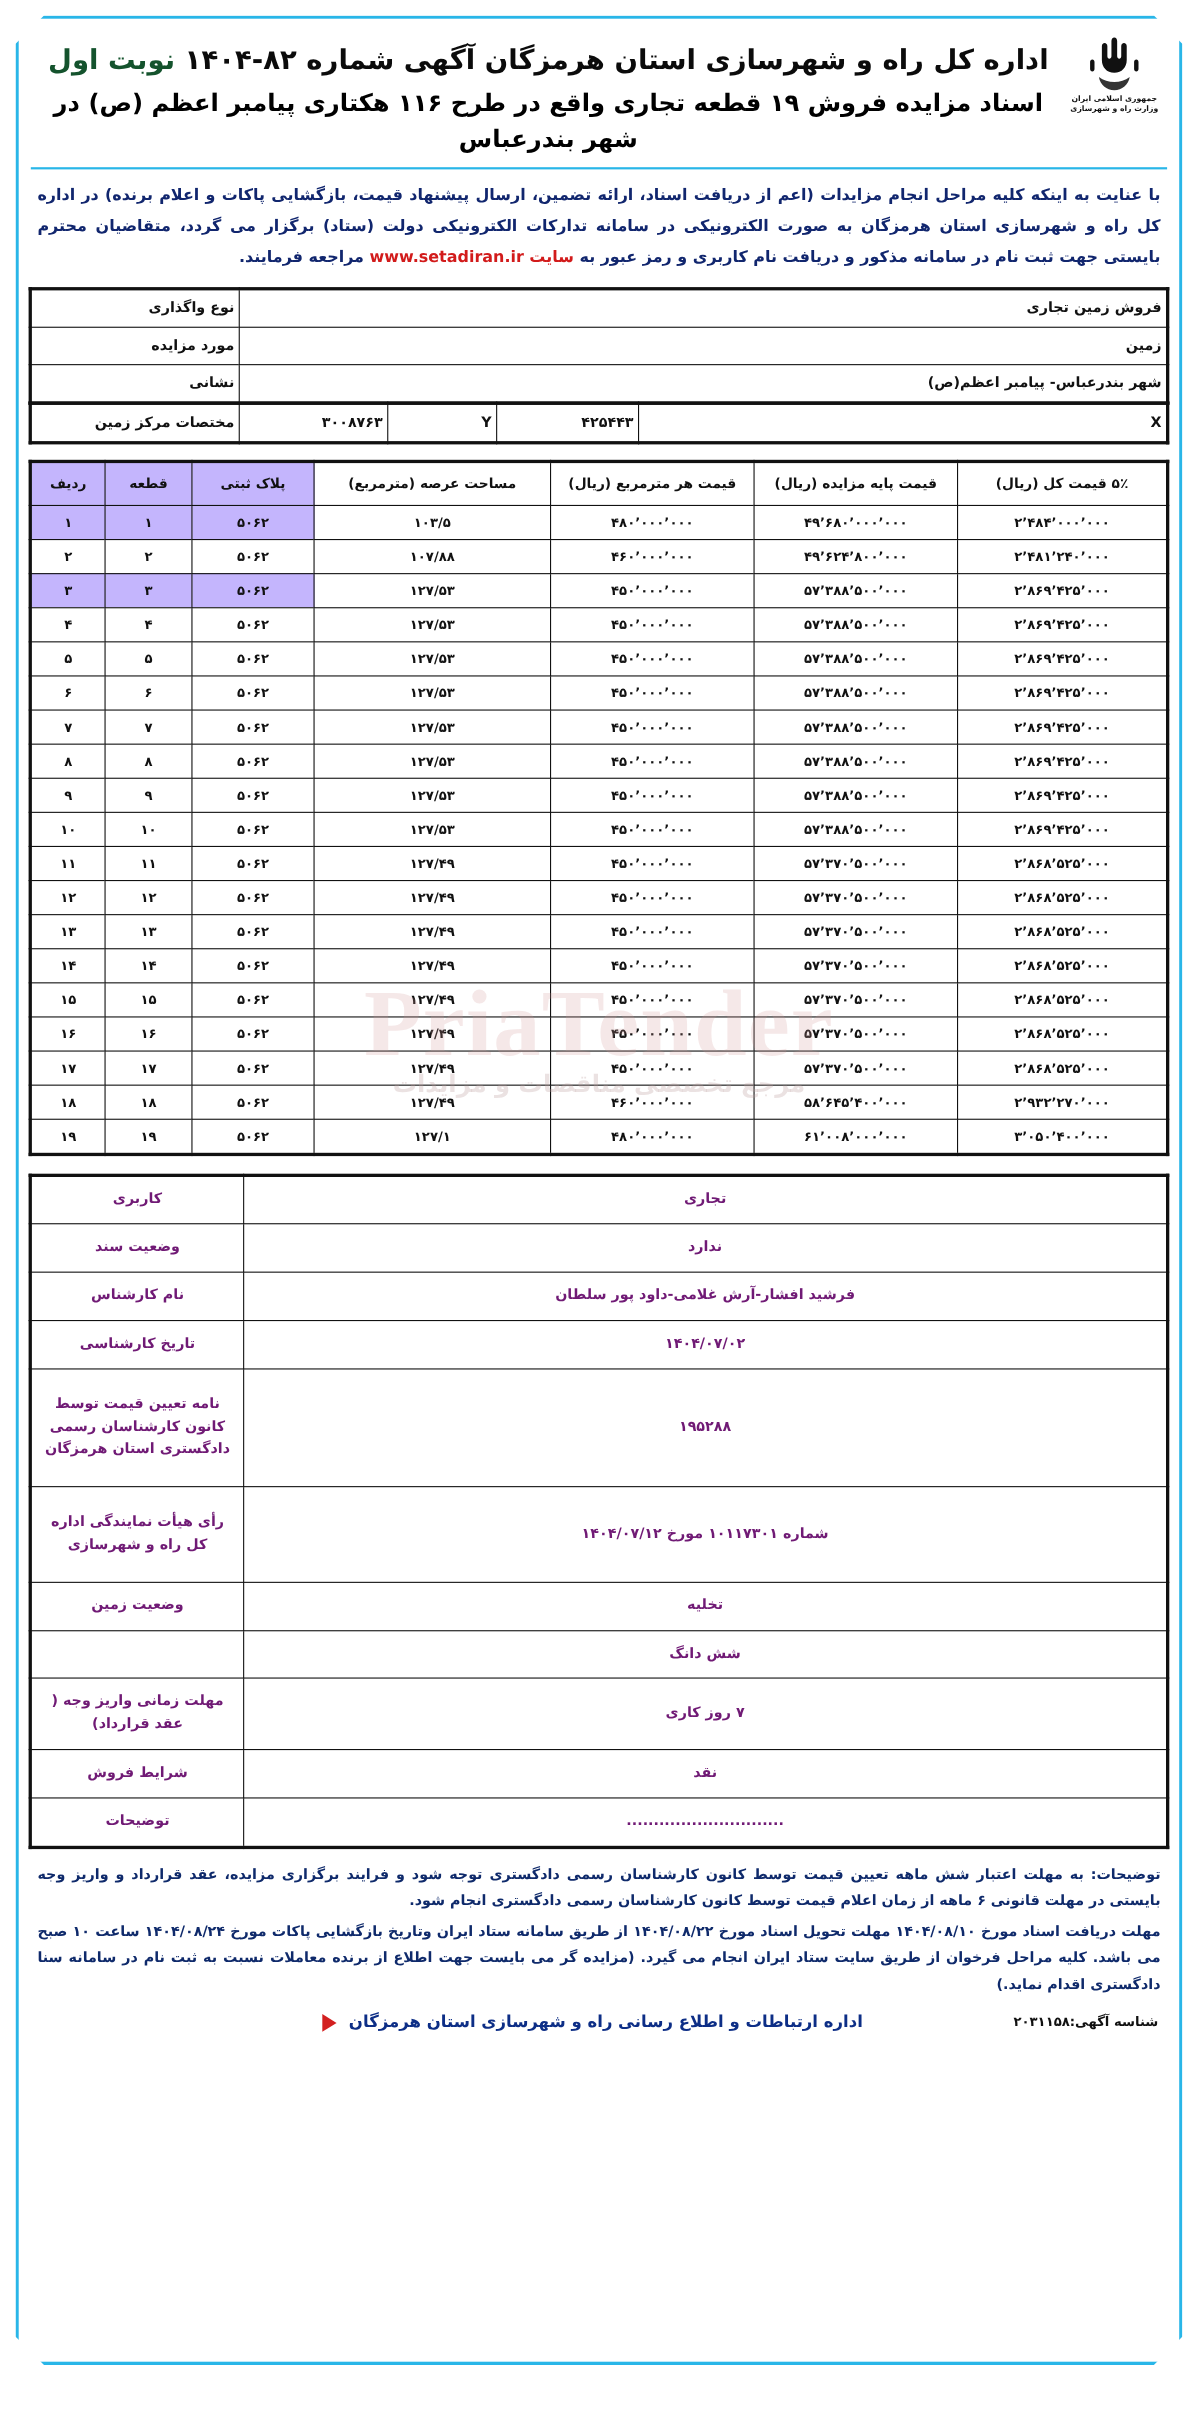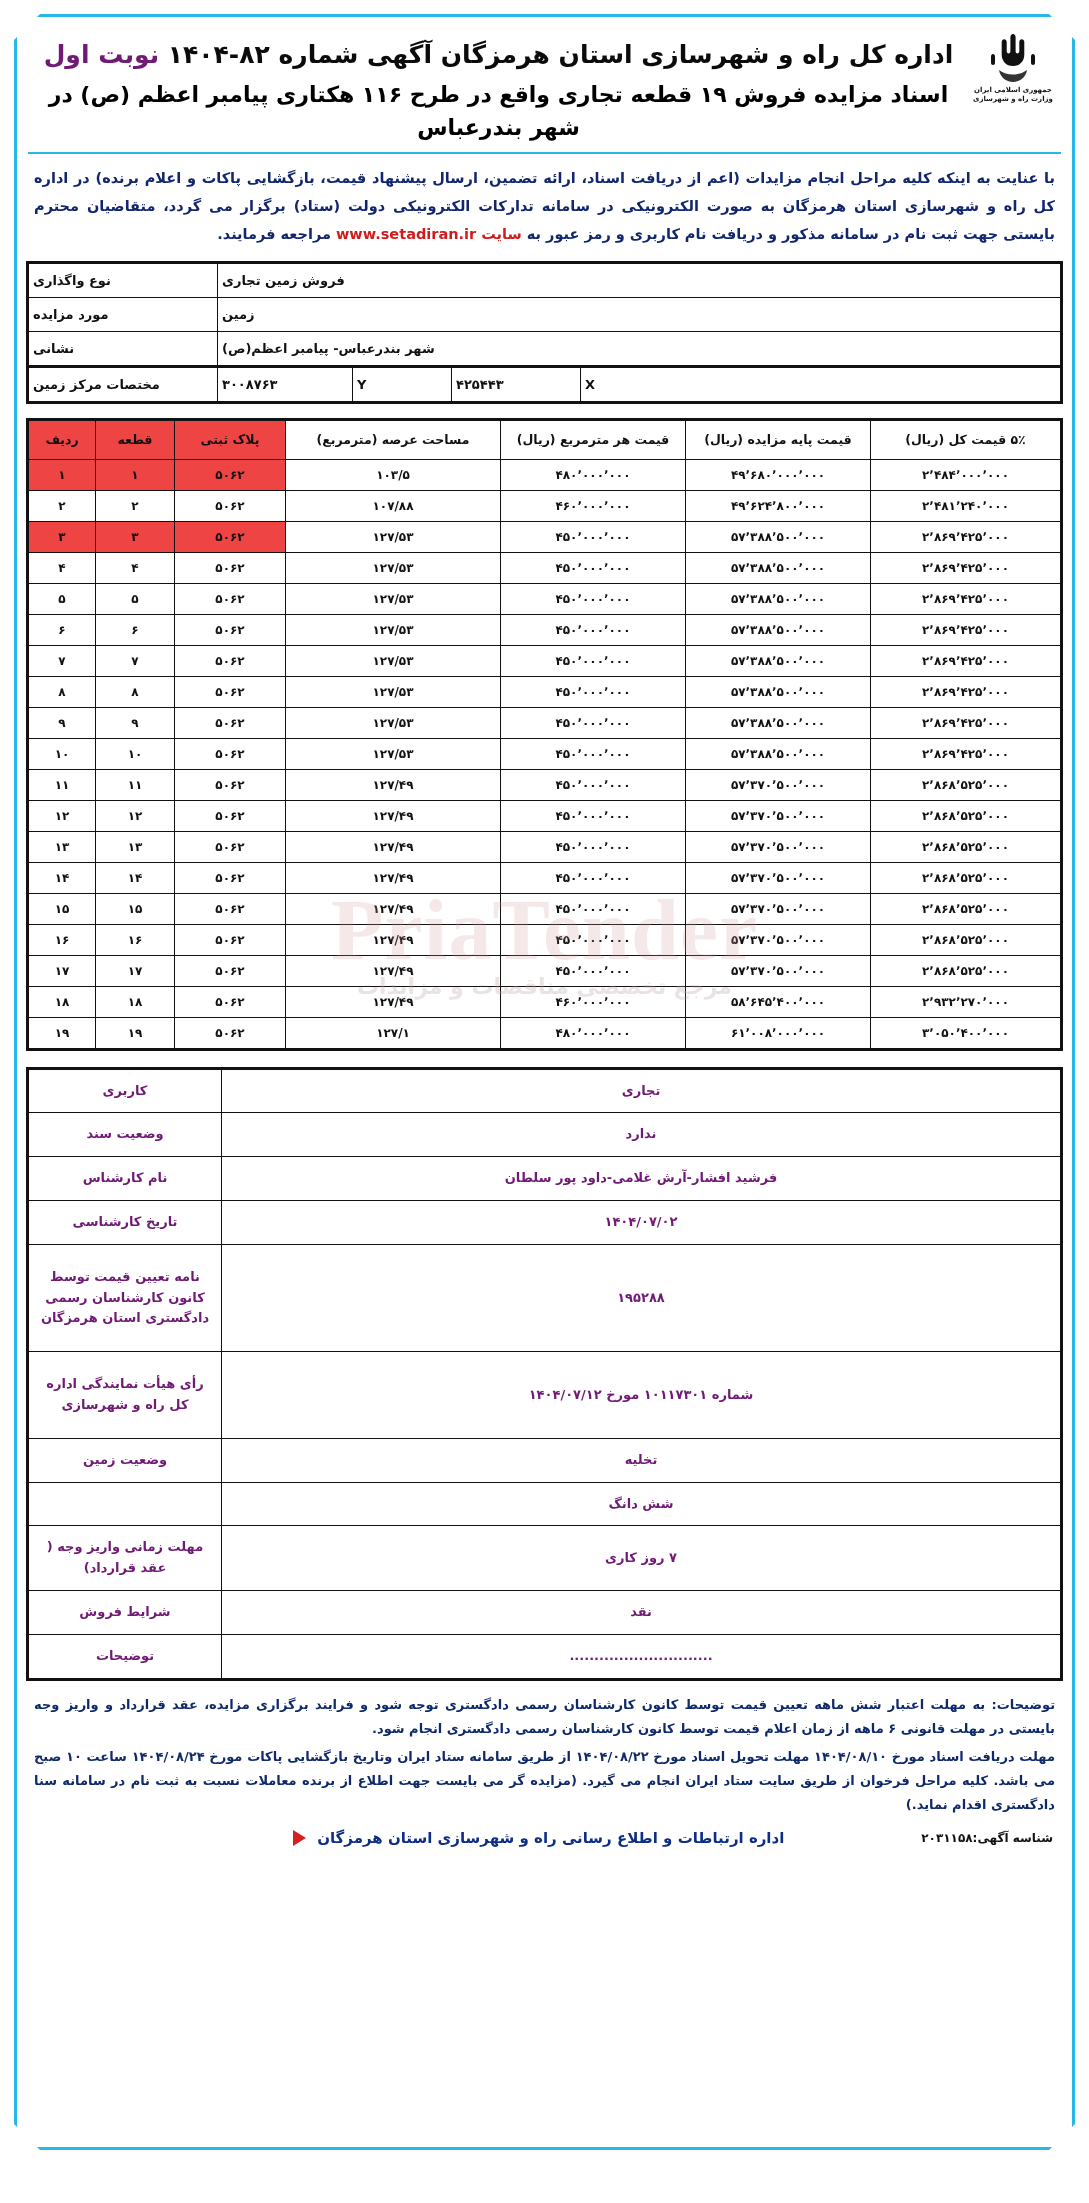--- a/index.html
+++ b/index.html
@@ -71,21 +71,21 @@
     padding-top: 10px;
   }
   .title-line1 {
     font-size: 25px;
     font-weight: bold;
     color: #0b0b0b;
     letter-spacing: 0;
     line-height: 1.35;
   }
   .title-line1 .red {
-    color: #701a75;
+    color: #14532d;
   }
   .title-line2 {
     font-size: 22px;
     font-weight: bold;
     color: #000000;
     line-height: 1.5;
     margin-top: 6px;
   }
   .rule-blue {
     height: 2px;
@@ -119,21 +119,21 @@
   }
   .info-table {
     margin: 6px 2px 0 2px;
     width: calc(100% - 4px);
     border: 3px solid #111;
   }
   .info-table td {
     border: 1.6px solid #111;
     font-size: 13px;
     font-weight: bold;
-    text-align: left;
+    text-align: right;
     padding: 9px 4px;
     color: #111;
   }
   .info-table td.label {
     width: 180px;
   }
 
   .main-table {
     margin: 14px 2px 0 2px;
     width: calc(100% - 4px);
@@ -152,21 +152,21 @@
     padding: 10px 3px;
     line-height: 1.45;
   }
   .main-table .c-radif { width: 60px; }
   .main-table .c-ghete { width: 72px; }
   .main-table .c-pelak { width: 104px; }
   .main-table .c-masahat { width: 208px; }
   .main-table .c-metri { width: 178px; }
   .main-table .c-paye { width: 178px; }
   .main-table .c-kol  { width: auto; }
-  .pink { background: #ef4444; }
+  .pink { background: #c4b5fd; }
 
   .info-table2 {
     margin: 16px 2px 0 2px;
     width: calc(100% - 4px);
     border: 3px solid #111;
   }
   .info-table2 td {
     border: 1.6px solid #111;
     font-size: 13px;
     font-weight: bold;

